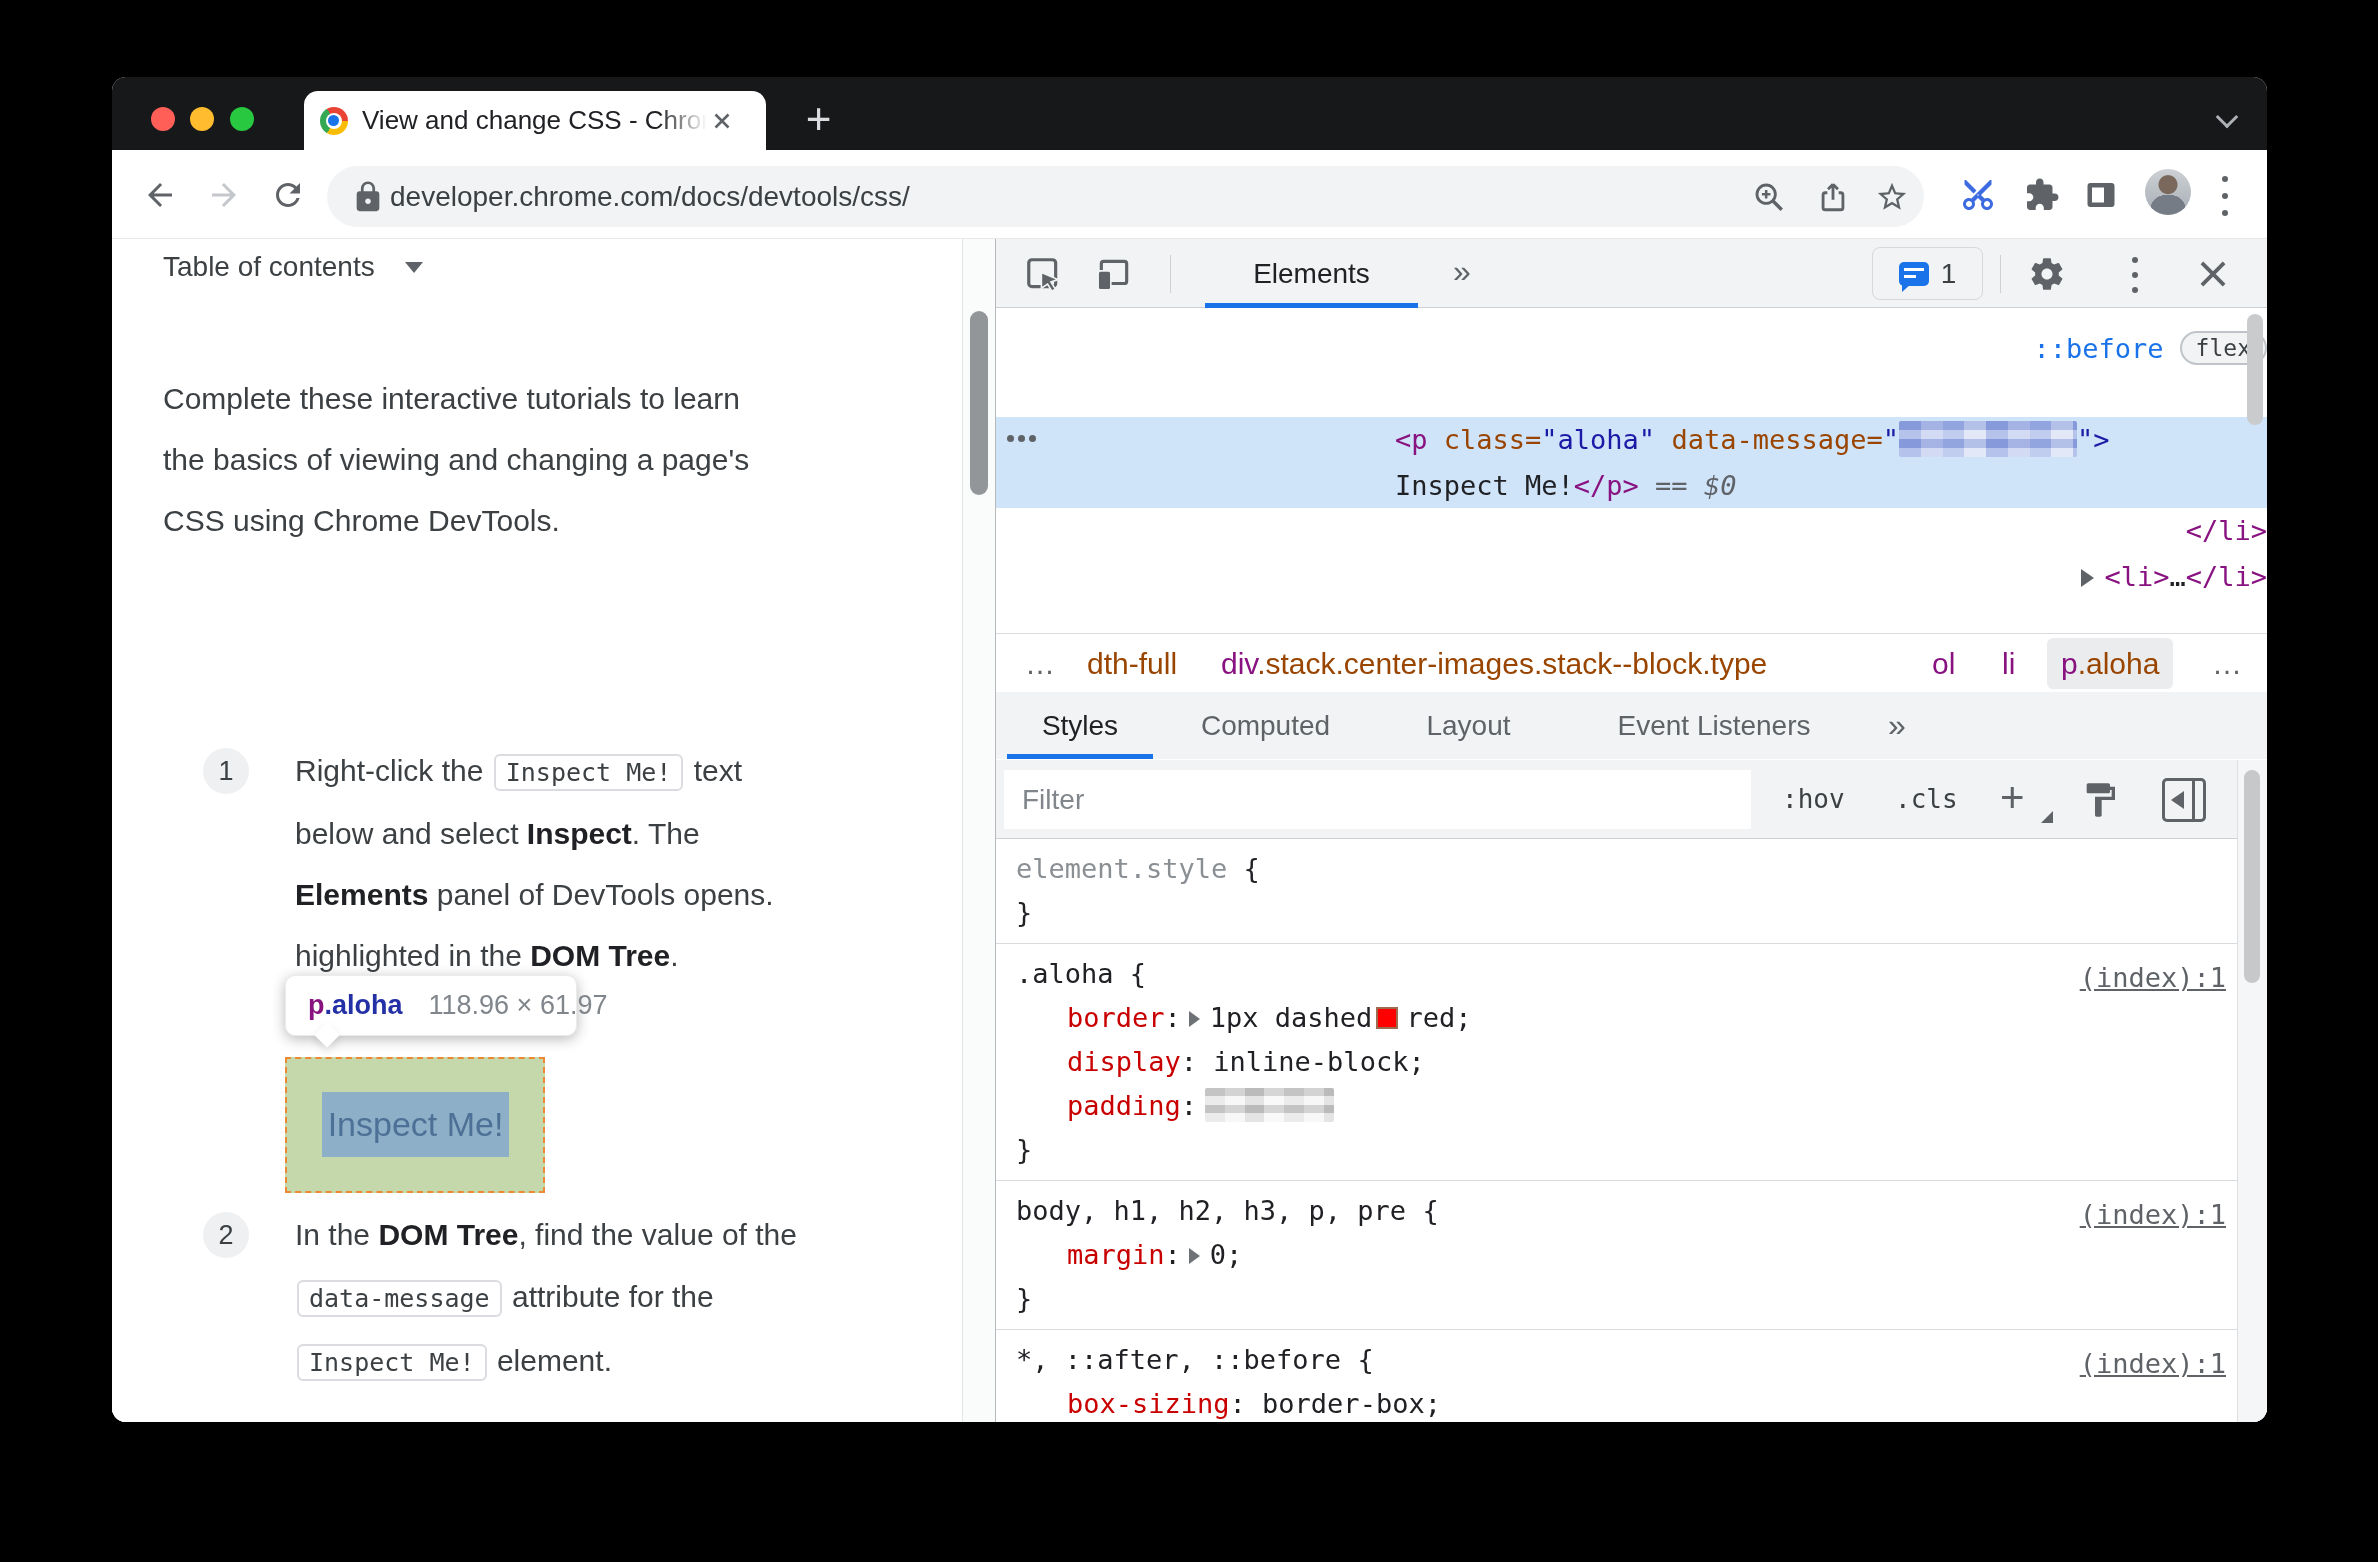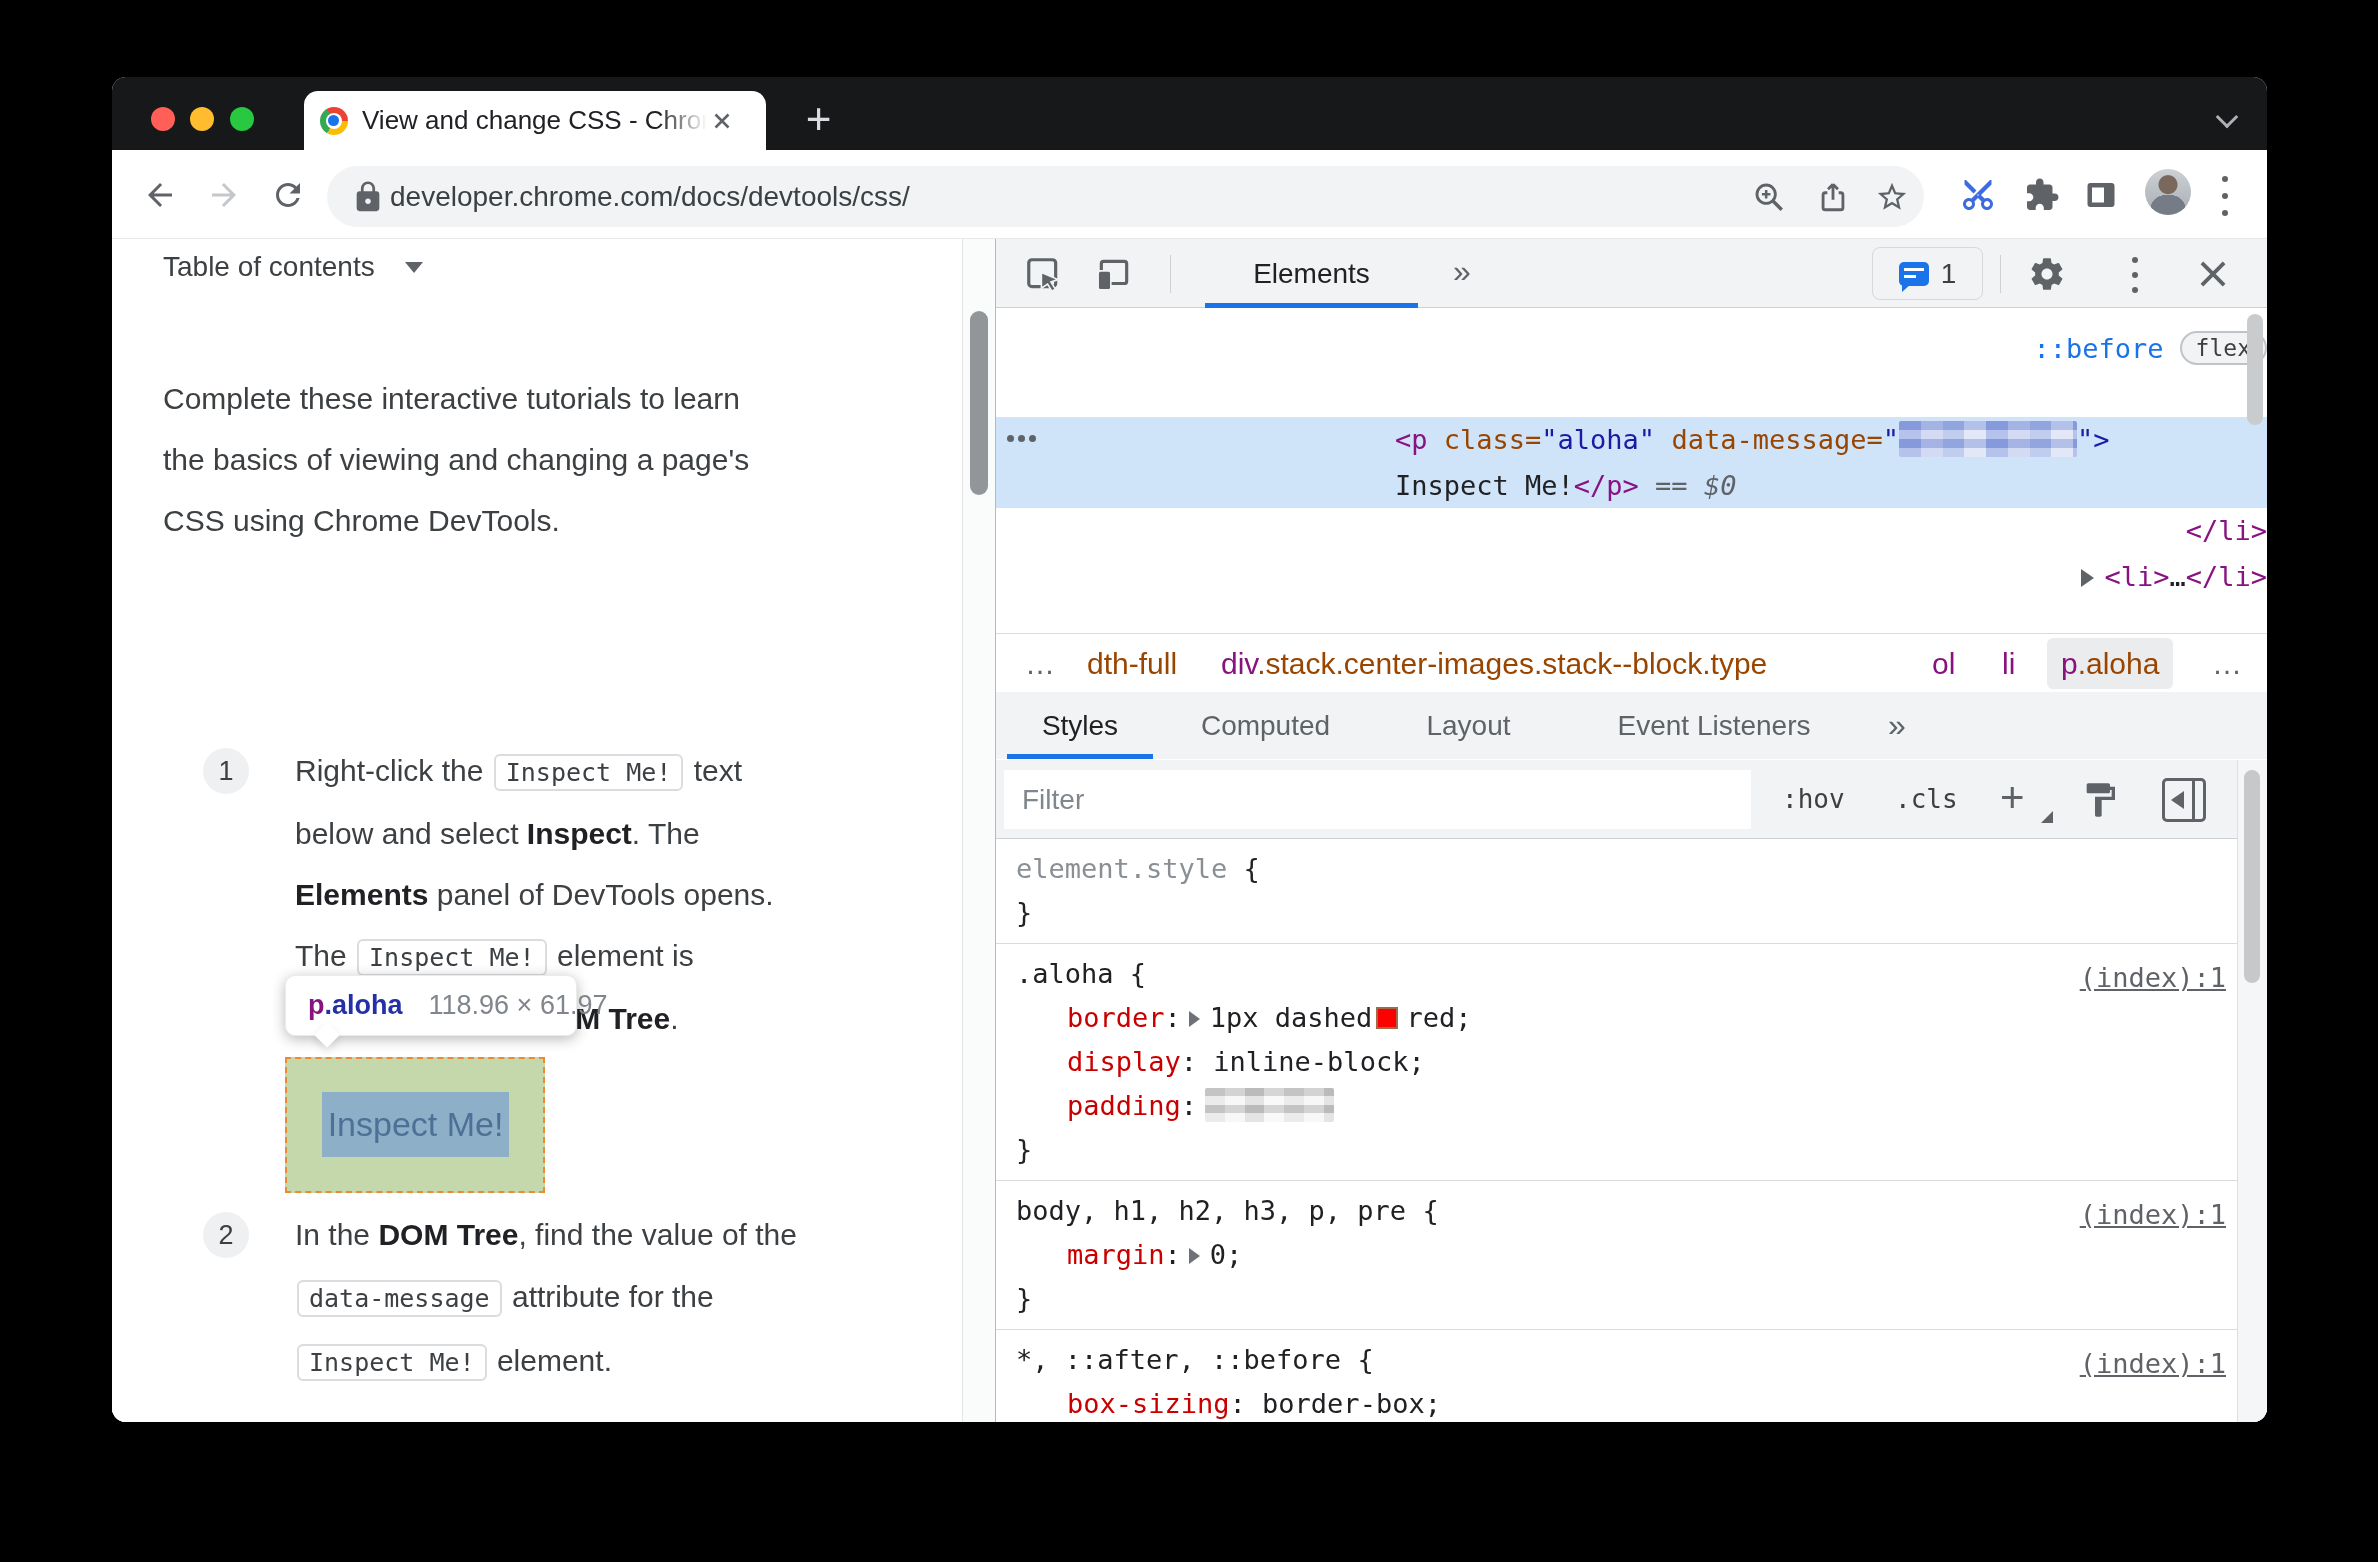--- a/index.html
+++ b/index.html
@@ -247,21 +247,20 @@
         <div>Complete these interactive tutorials to learn</div>
         <div>the basics of viewing and changing a page's</div>
         <div>CSS using Chrome DevTools.</div>
       </div>
 
       <div class="stepnum" style="left:91px;top:509px">1</div>
       <div class="steptext" style="top:501px">
         <div><span>Right-click the </span><code class="chip">Inspect Me!</code><span> text</span></div>
         <div><span>below and select </span><b>Inspect</b><span>. The</span></div>
         <div><b>Elements</b><span> panel of DevTools opens.</span></div>
-        <div><span>The </span><code class="chip">Inspect Me!</code><span> element is</span></div>
         <div><span>highlighted in the </span><b>DOM Tree</b><span>.</span></div>
       </div>
 
       <div class="tooltip">
         <span class="tag">p</span>
           <span class="cls">.aloha</span>
         <span class="dims">118.96 × 61.97</span>
         <span class="arrow"></span>
       </div>
 

